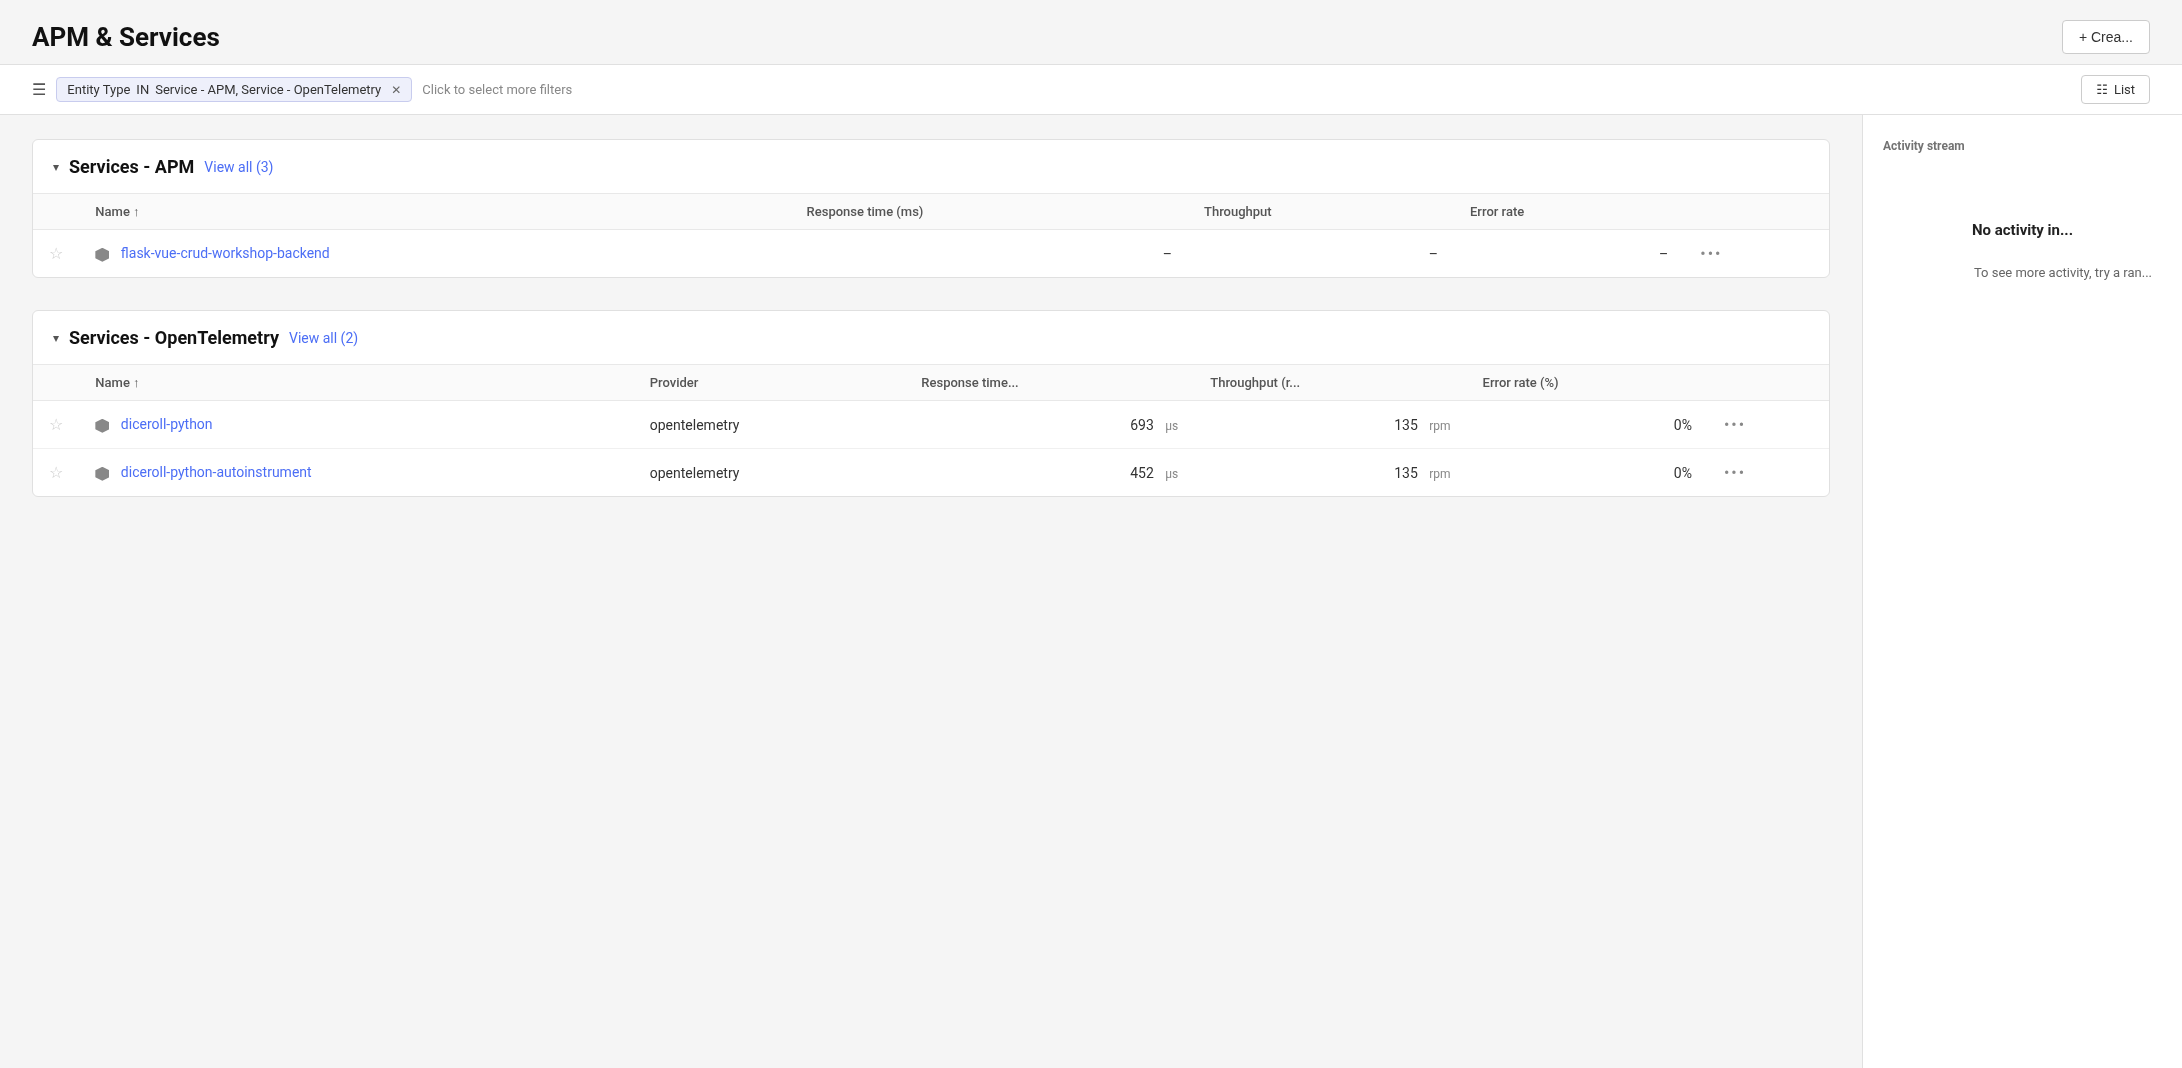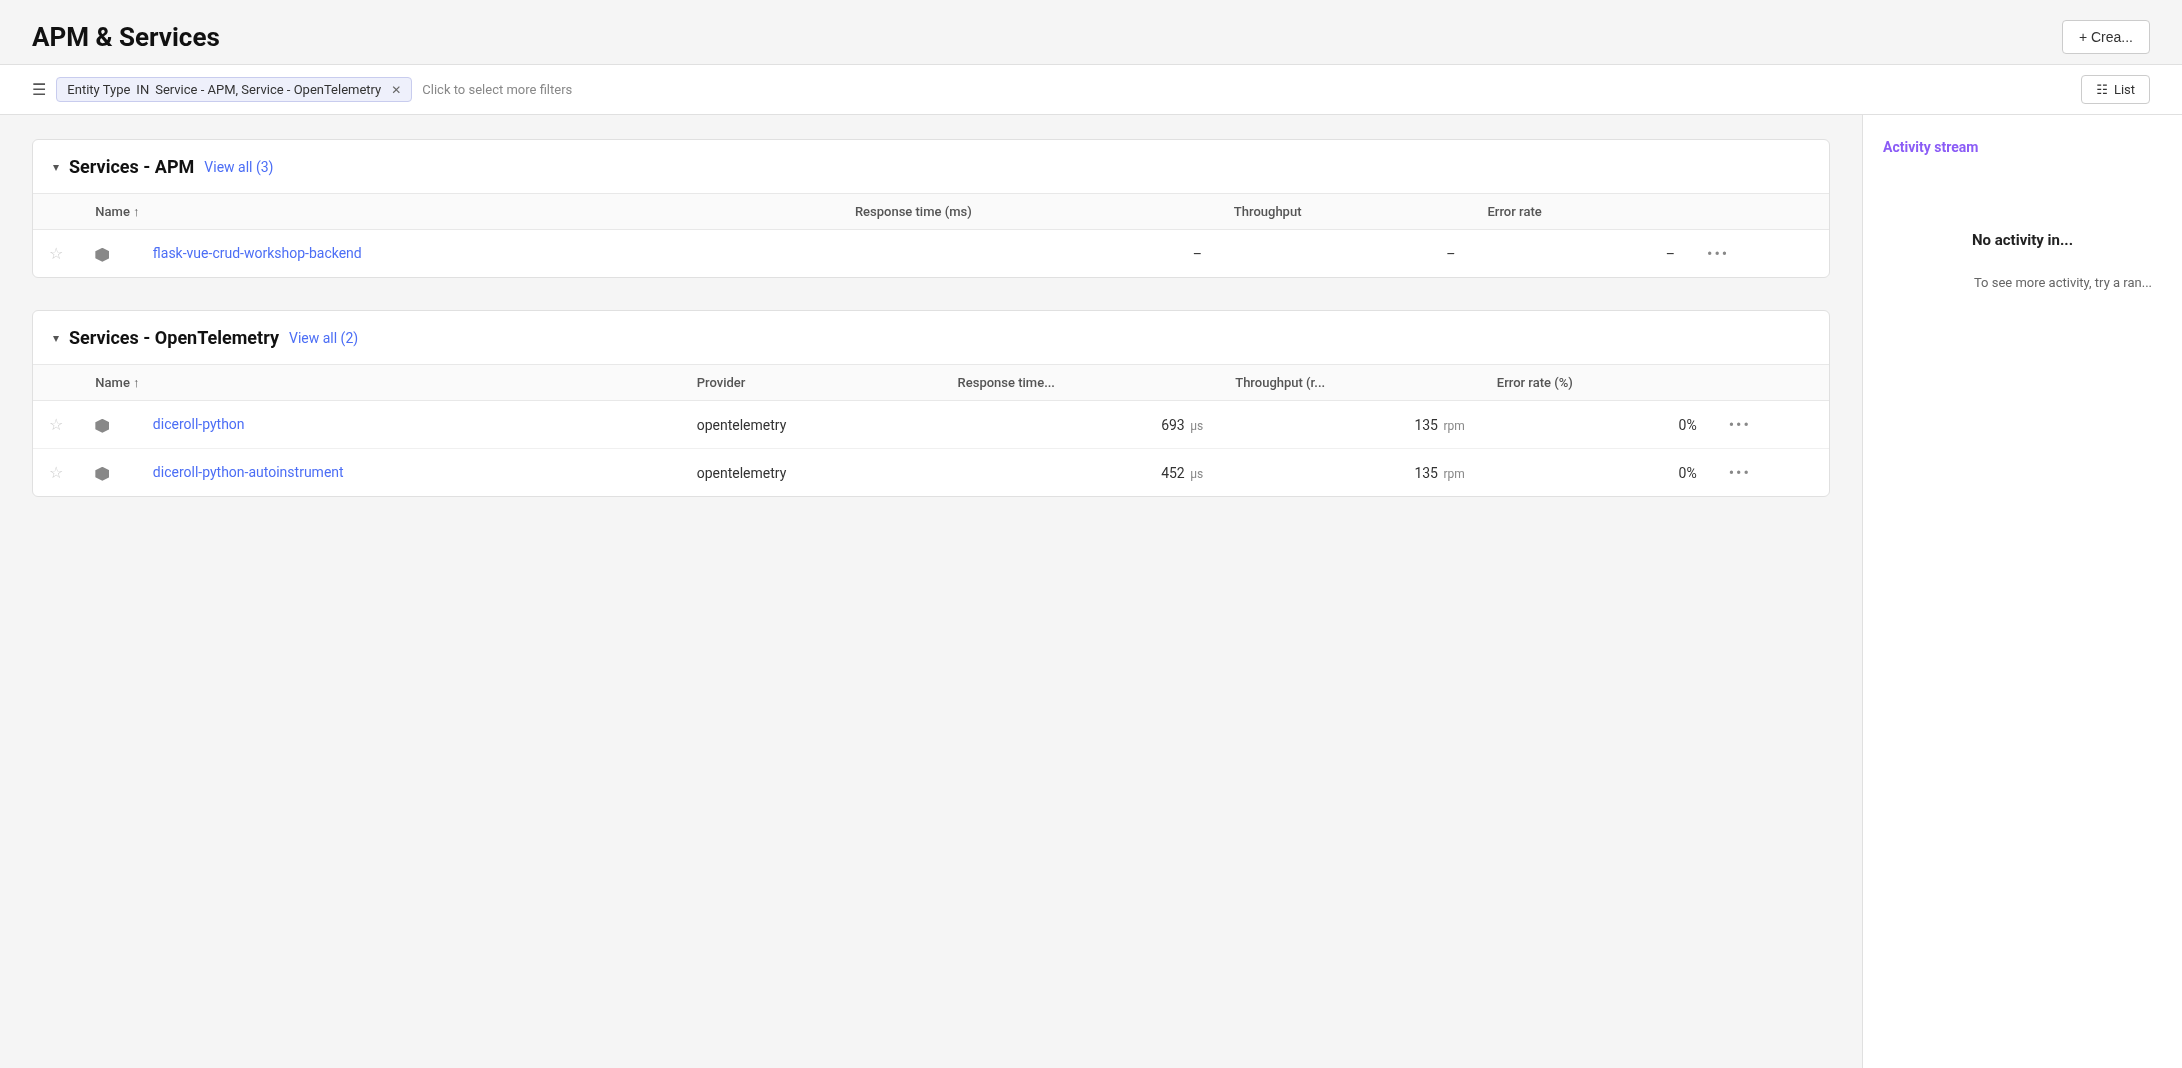--- a/index.html
+++ b/index.html
@@ -184,33 +184,32 @@
       height: 14px;
       background: #888;
       clip-path: polygon(50% 0%, 100% 25%, 100% 75%, 50% 100%, 0% 75%, 0% 25%);
       margin-right: 8px;
       vertical-align: middle;
     }
     .service-link {
       color: #4c6ef5;
       text-decoration: none;
       cursor: pointer;
-      margin-left: 32px;
     }
     .more-icon {
       color: #888;
       cursor: pointer;
       font-size: 16px;
       letter-spacing: 2px;
     }
     .activity-title {
-      font-size: 14px;
+      font-size: 12px;
       font-weight: 700;
-      color: #8b5cf6;
-      margin-bottom: 36px;
+      color: #737373;
+      margin-bottom: 28px;
     }
     .no-activity {
       text-align: center;
       padding: 40px 10px;
     }
     .no-activity-title {
       font-weight: 700;
       font-size: 15px;
       color: #222;
       margin-bottom: 24px;
@@ -220,21 +219,21 @@
       color: #666;
       line-height: 1.5;
       text-align: right;
     }
     .right-panel-inner {
       position: relative;
     }
     .unit-text {
       font-size: 12px;
       color: #888;
-      margin-left: 2px;
+      margin-left: 8px;
     }
   </style>
 </head>
 <body>
 
 <div class="page-wrapper">
 
   <div class="top-bar">
     <h1 class="page-title">APM &amp; Services</h1>
     <button class="create-btn">

